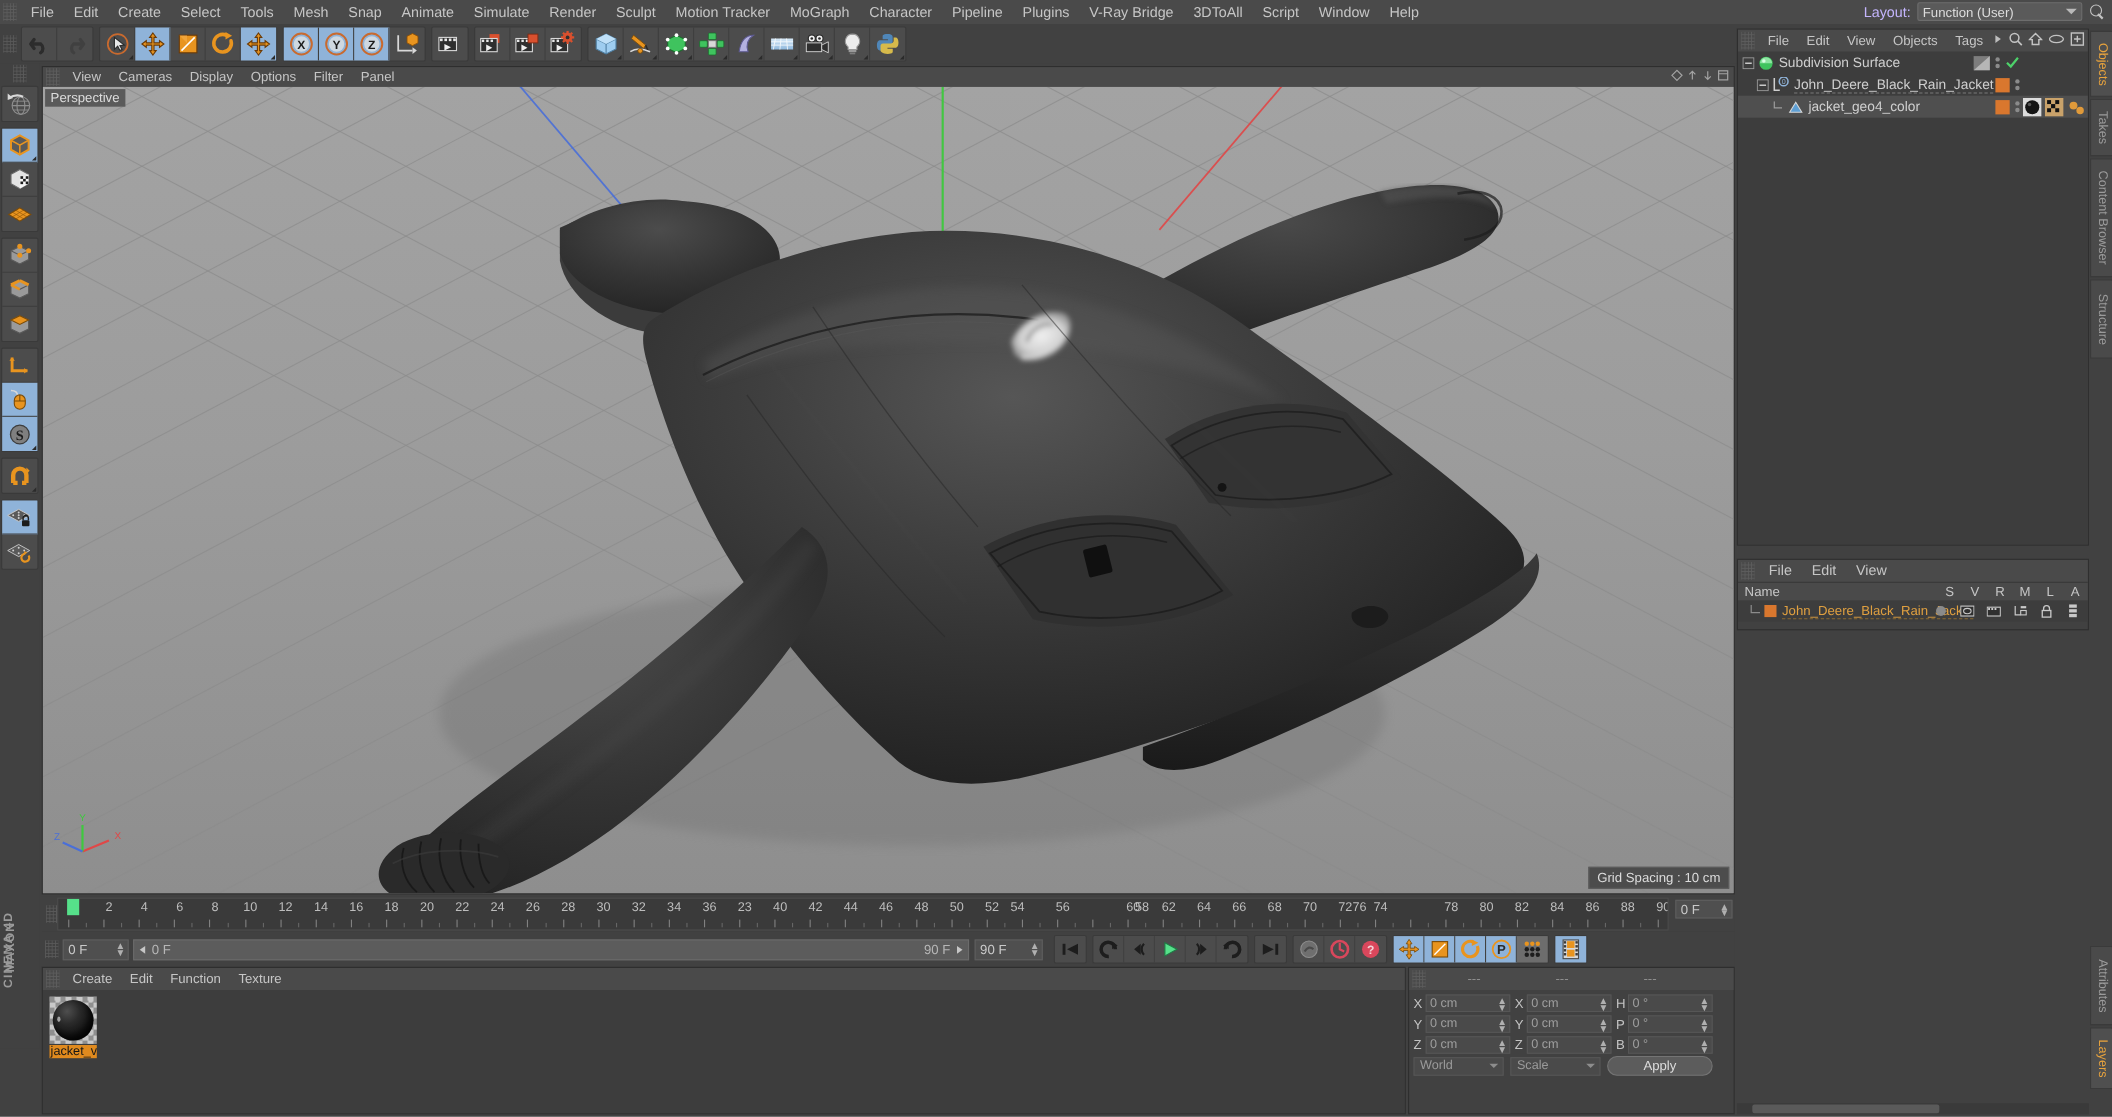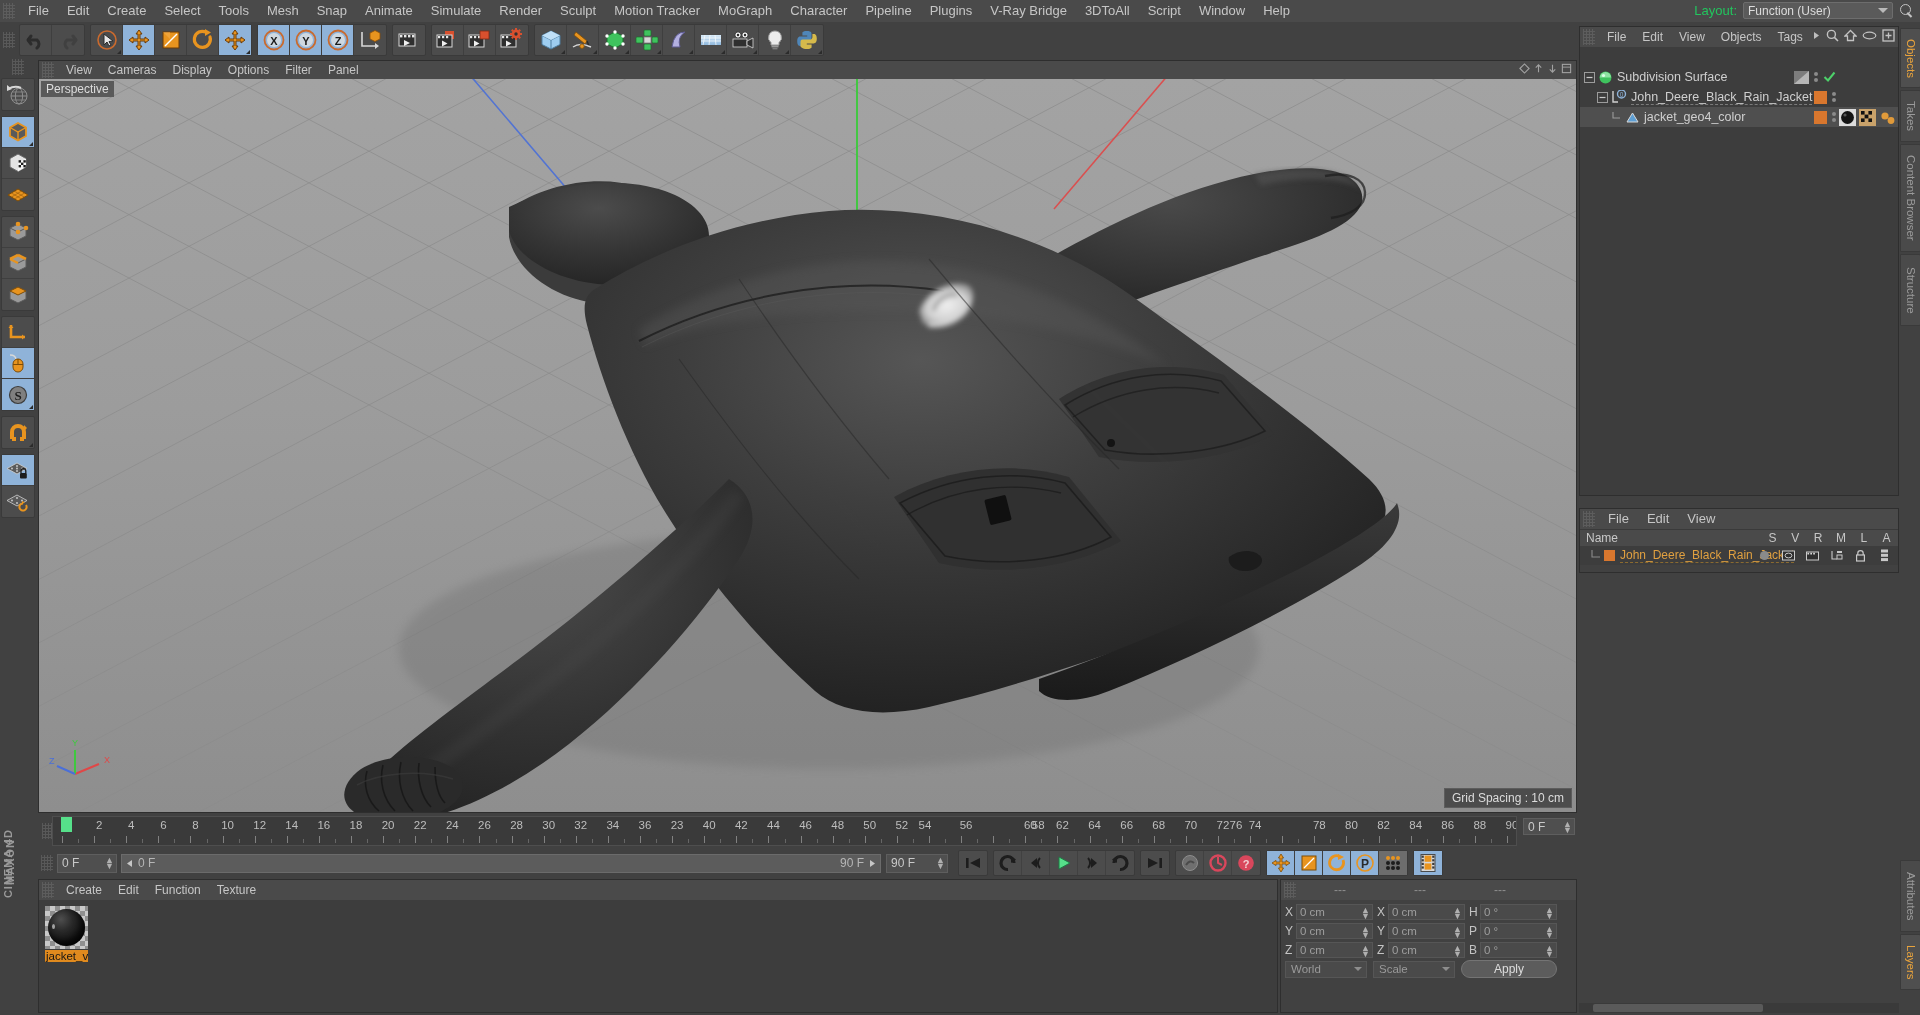--- a/index.html
+++ b/index.html
@@ -17,21 +17,21 @@
   .menubar {
     position:absolute; left:0; top:0; width:1920px; height:22px;
     background:#4a4a4a; display:flex; align-items:center;
   }
   .grip { width:12px; height:16px; margin:0 4px 0 3px;
     background-image:repeating-linear-gradient(0deg,#6e6e6e 0 1px,transparent 1px 3px),
                      repeating-linear-gradient(90deg,#6e6e6e 0 1px,transparent 1px 3px);
     background-size:3px 3px; opacity:.55; flex:0 0 auto; }
   .menuitem { padding:2px 9px; color:#c6c6c6; font-size:13px; white-space:nowrap; line-height:16px;}
   .layoutbox { position:absolute; right:6px; top:2px; display:flex; align-items:center; gap:6px;}
-  .layoutlabel { color:#22c55e; font-size:13px; }
+  .layoutlabel { color:#c4b5fd; font-size:13px; }
   .layoutsel {
     width:150px; height:17px; background:#5a5a5a; border:1px solid #6d6d6d;
     border-radius:2px; display:flex; align-items:center; padding:0 4px;
     font-size:12px; color:#dcdcdc; position:relative;
   }
   .layoutsel .caret { position:absolute; right:4px; width:0;height:0;
     border-left:5px solid transparent;border-right:5px solid transparent;border-top:5px solid #b9b9b9;}
   .magnifier { width:15px;height:15px; position:relative; }
   .magnifier:before { content:""; position:absolute; left:1px; top:1px; width:9px;height:9px;
     border:1.6px solid #c3c3c3; border-radius:50%;}
@@ -883,21 +883,21 @@
           </svg>
         <svg width="13" height="13" viewBox="0 0 13 13">
             <rect x="1" y="1" width="11" height="11" fill="none" stroke="#c3c3c3" stroke-width="1.3"></rect>
             <path d="M6.5 3.5 V9.5 M3.5 6.5 H9.5" stroke="#c3c3c3" stroke-width="1.3"></path>
           </svg>
       </div>
     </div>
 
     <div class="objlist">
 
-      <div class="objrow" style="padding-left:4px;margin-top:20px;">
+      <div class="objrow" style="padding-left:4px;">
         <svg width="11" height="11" viewBox="0 0 11 11" style="margin-right:3px;">
             <rect x="0.5" y="0.5" width="10" height="10" fill="none" stroke="#9c9c9c" stroke-width="1"></rect>
             <path d="M2.5 5.5 H8.5" stroke="#c9c9c9" stroke-width="1.2"></path>
           </svg>
         <svg width="15" height="15" viewBox="0 0 15 15" style="margin-right:4px;">
             <circle cx="7.5" cy="7.5" r="6" fill="#3fc35e"></circle>
             <path d="M2 7.5 a5.5 5.5 0 0 1 11 0" fill="#8ee3a2"></path>
             <circle cx="5.5" cy="5.5" r="1.6" fill="#d9ffe4"></circle>
           </svg>
         <span class="objname">Subdivision Surface</span>

